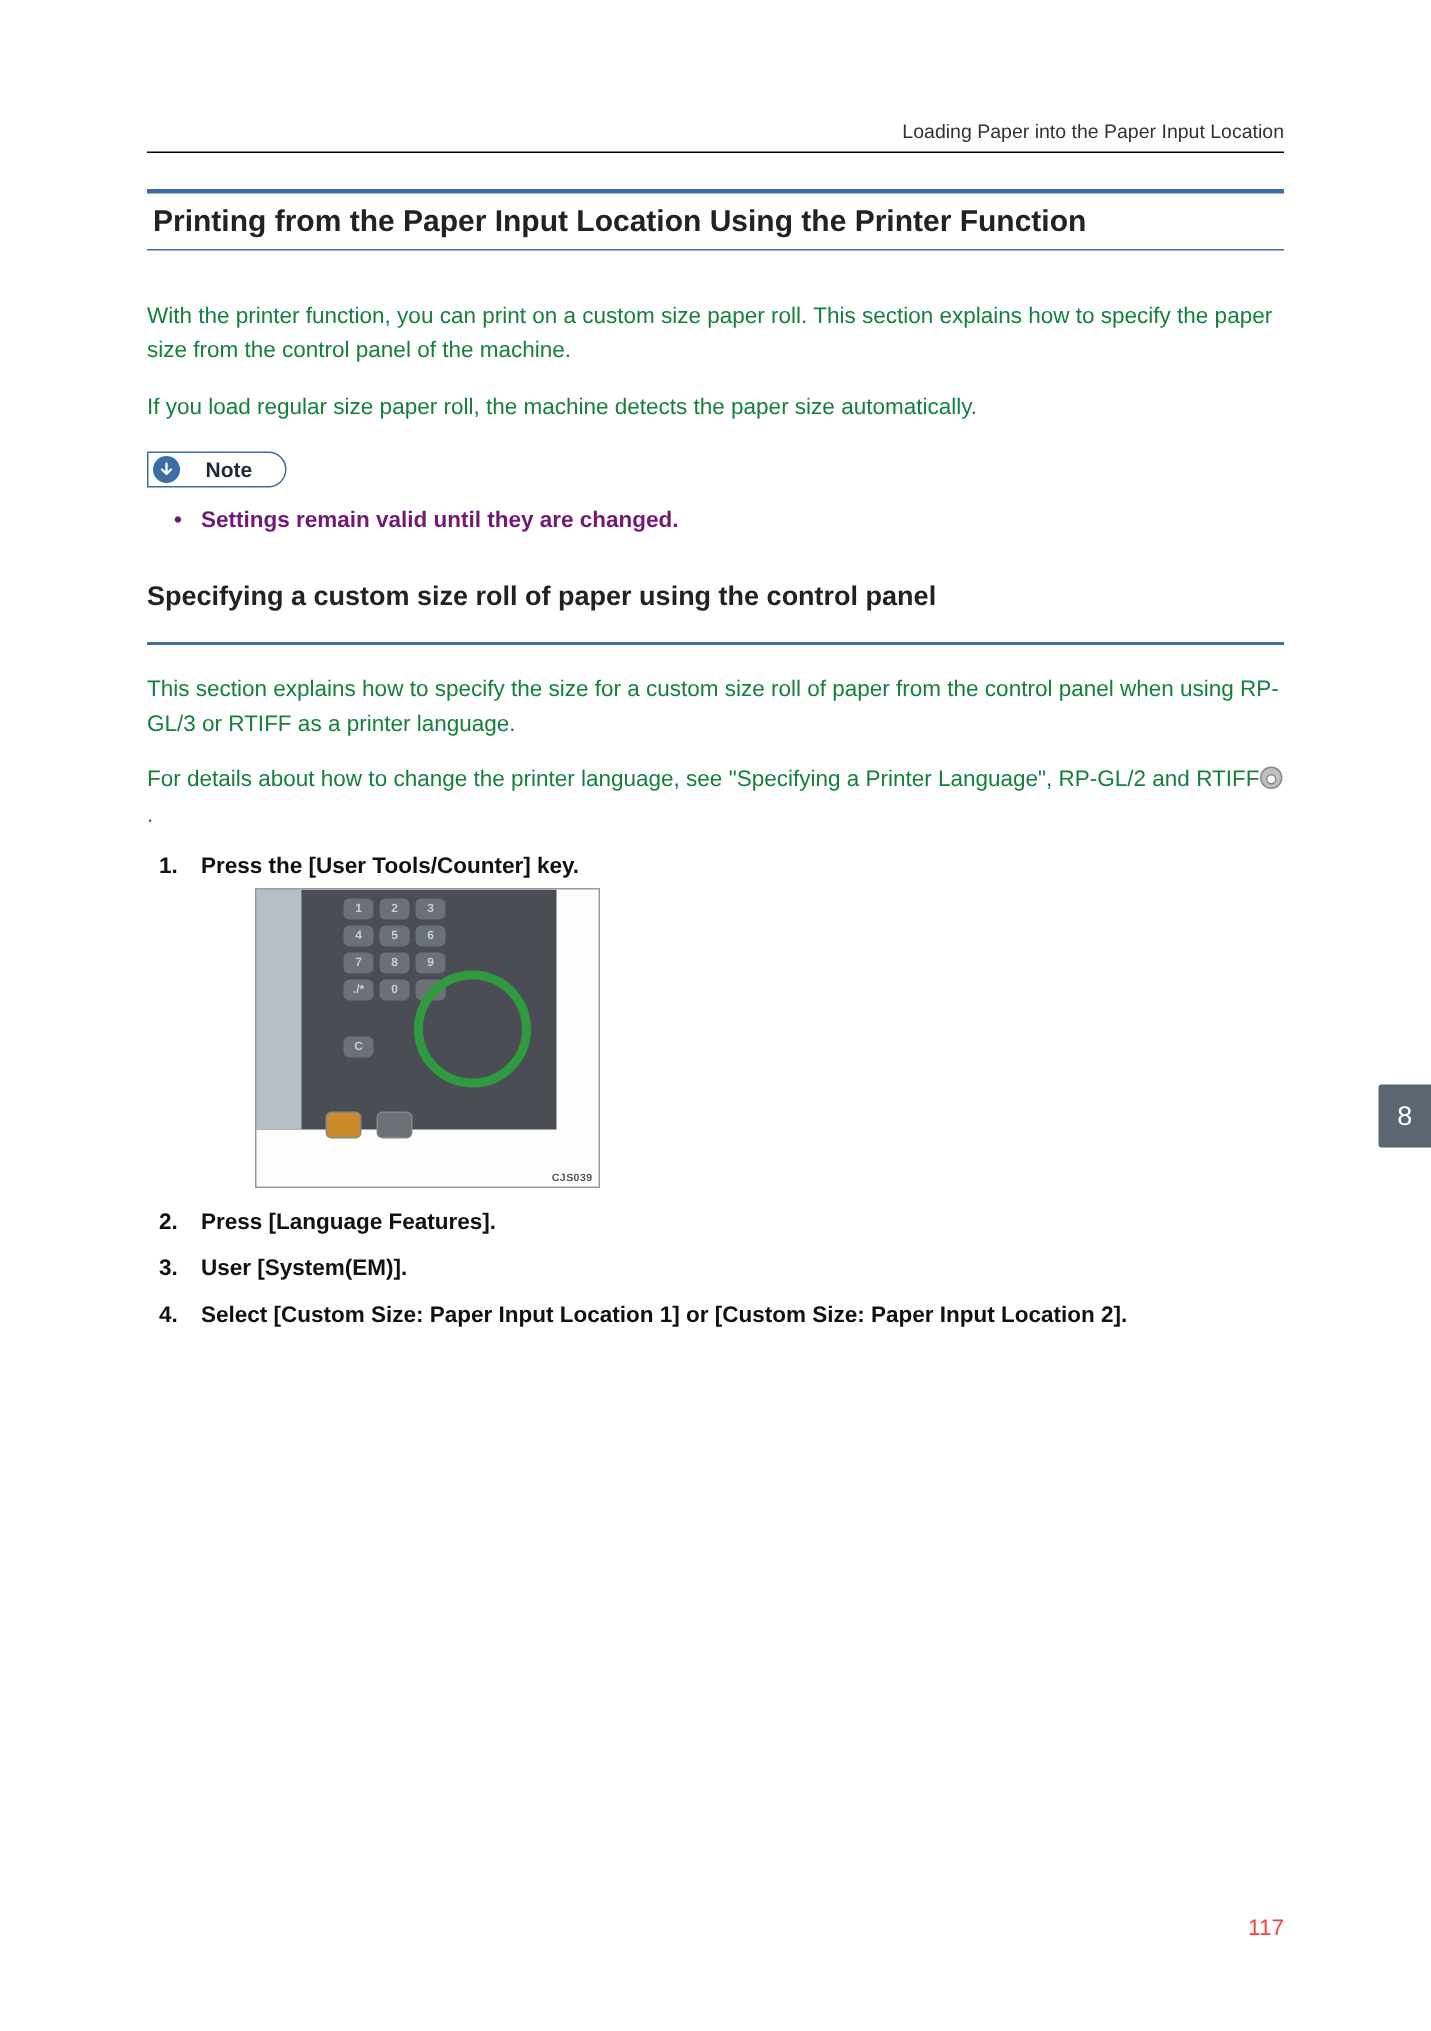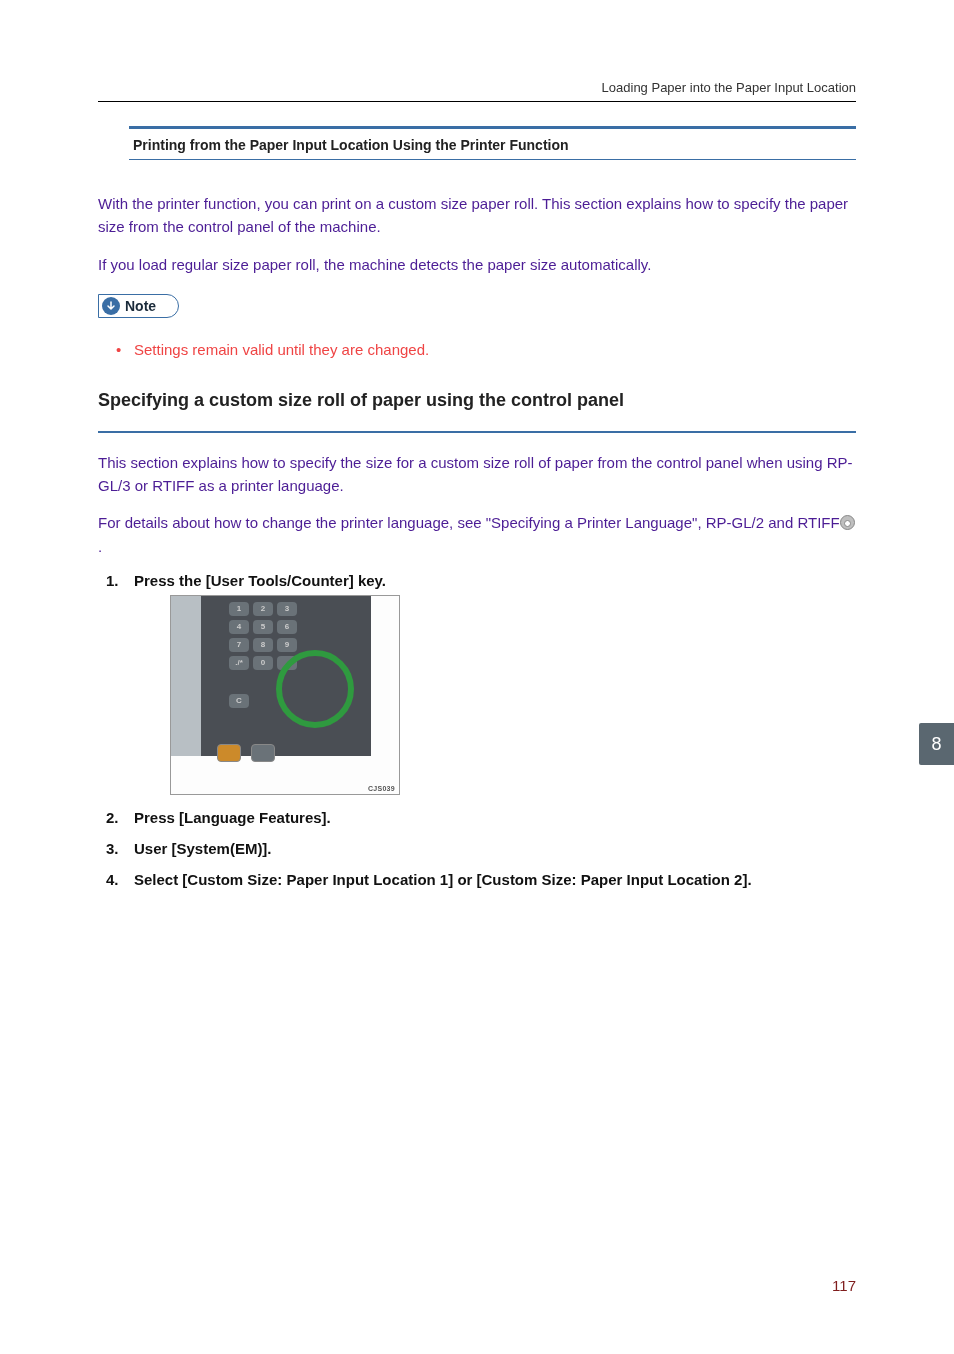--- a/index.html
+++ b/index.html
@@ -17,46 +17,46 @@
     .header-line {
       border-bottom: 1px solid #000;
       padding-bottom: 6px;
       margin-bottom: 24px;
       text-align: right;
       font-size: 13px;
       color: #333;
       font-weight: 300;
     }
     .section-title {
-      font-size: 14px;
+      font-size: 20px;
       font-weight: bold;
       color: #222;
       border-top: 3px solid #3a6ea5;
       border-bottom: 1px solid #3a6ea5;
       padding: 8px 4px 6px 4px;
       margin-bottom: 32px;
-      margin-left: 31px;
     }
     .body-text {
       font-size: 15px;
       line-height: 1.55;
-      color: #4c1d95;
+      color: #15803d;
       margin-bottom: 14px;
       font-weight: 300;
     }
     .note-callout {
       display: inline-flex;
       align-items: center;
       height: 24px;
       border: 1px solid #3a6ea5;
       border-top-right-radius: 12px;
       border-bottom-right-radius: 12px;
       padding-right: 22px;
-      margin-bottom: 20px;
+      margin-bottom: 10px;
       margin-top: 4px;
+      gap: 12px;
     }
     .note-icon {
       width: 18px;
       height: 18px;
       background: #3a6ea5;
       border-radius: 50%;
       margin-left: 3px;
       margin-right: 5px;
       display: flex;
       align-items: center;
@@ -70,23 +70,23 @@
     }
     ul.bullet {
       list-style: none;
       padding-left: 36px;
       margin-bottom: 28px;
     }
     ul.bullet li {
       position: relative;
       font-size: 15px;
       line-height: 1.6;
-      color: #ef4444;
+      color: #701a75;
       margin-bottom: 6px;
-      font-weight: 400;
+      font-weight: 700;
     }
     ul.bullet li::before {
       content: "•";
       position: absolute;
       left: -18px;
       top: 0;
       font-size: 15px;
     }
     .disc-icon {
       display: inline-block;
@@ -224,21 +224,21 @@
       align-items: center;
       justify-content: center;
       border-top-left-radius: 2px;
       border-bottom-left-radius: 2px;
     }
     .page-num {
       position: absolute;
       right: 98px;
       bottom: 60px;
       font-size: 15px;
-      color: #7f1d1d;
+      color: #ef4444;
     }
   </style>
 </head>
 <body>
 
 <div class="page">
   <div class="header-line">
     <span>Loading Paper into the Paper Input Location</span>
   </div>
 

